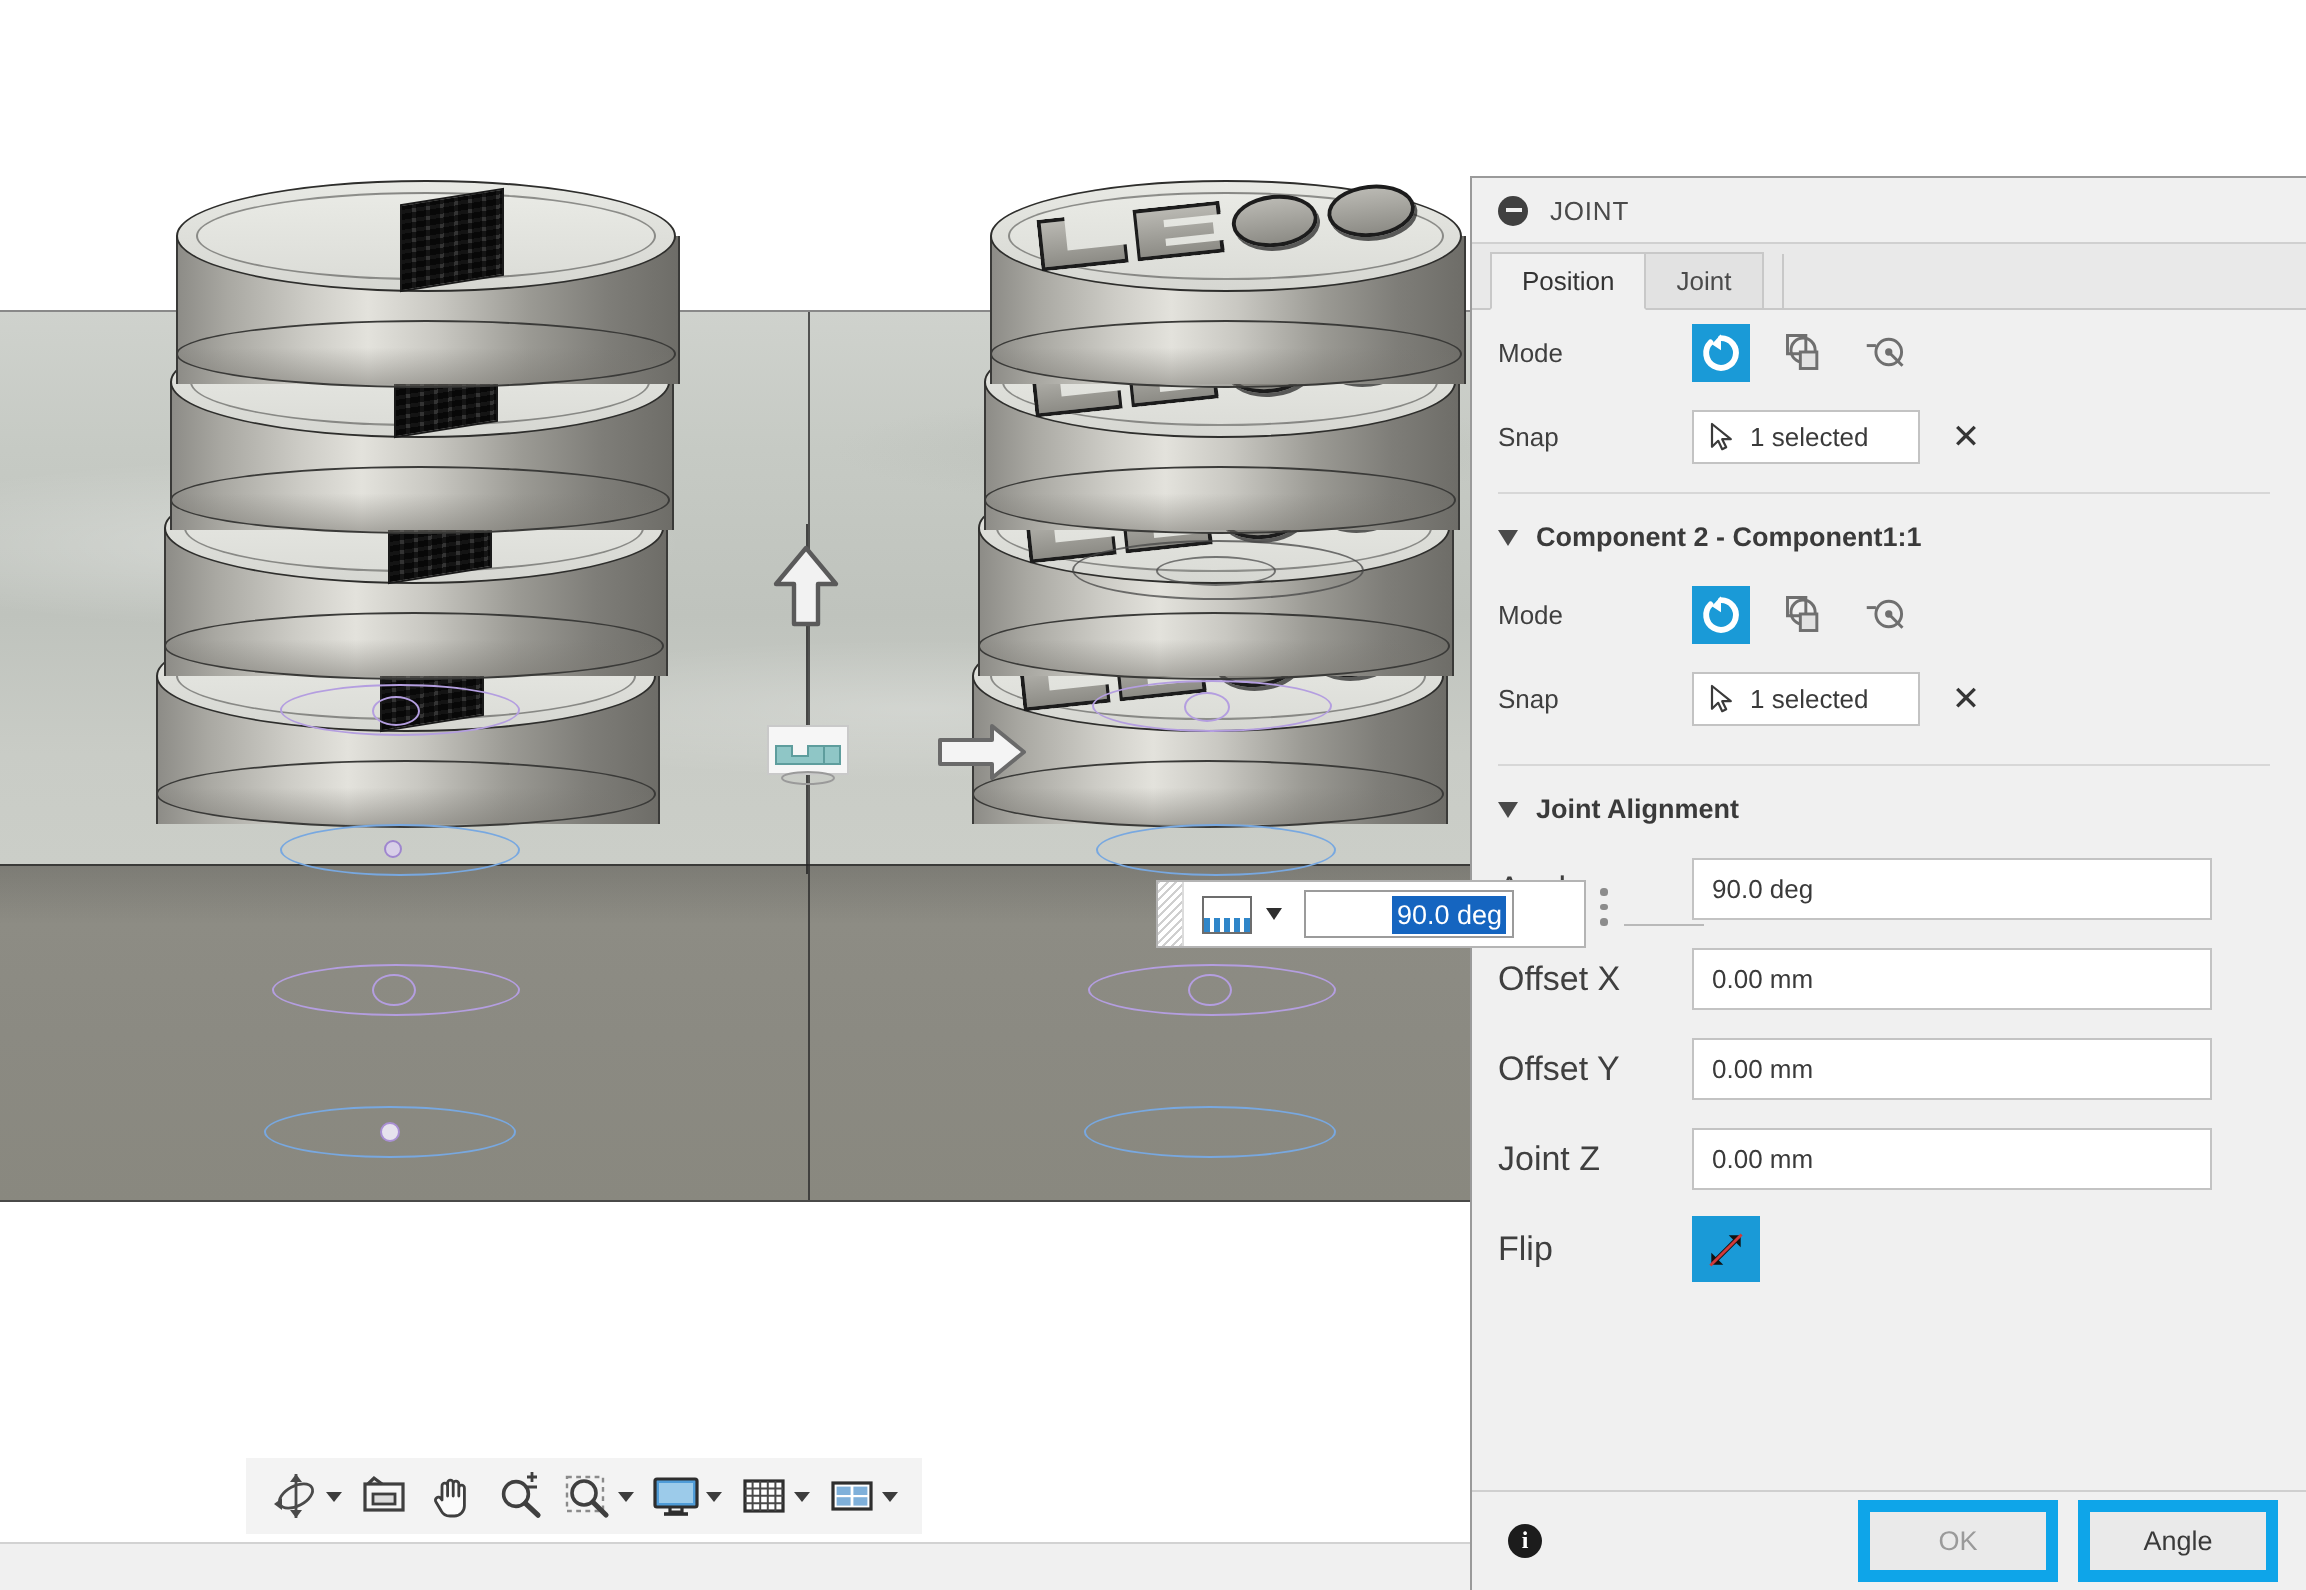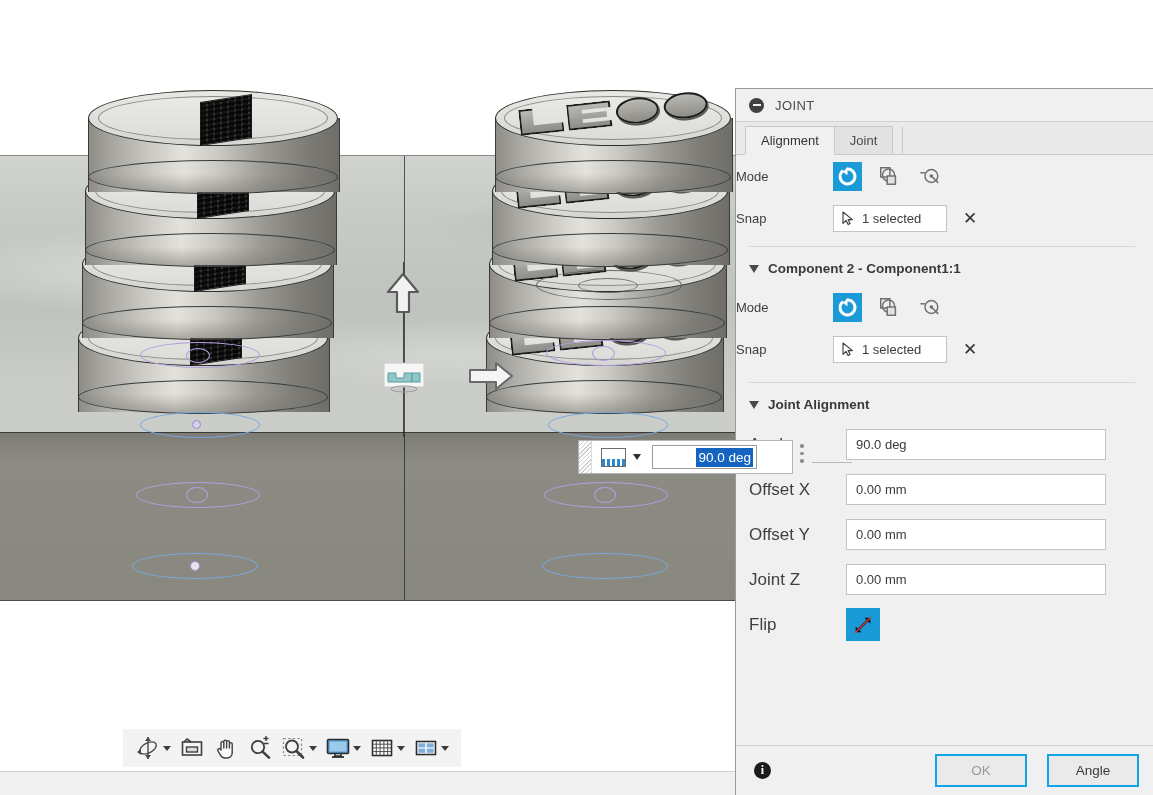--- a/index.html
+++ b/index.html
@@ -162,21 +162,21 @@
   .section-head{
     display:flex;align-items:center;gap:9px;padding:14px 0 10px 13px;
     font-weight:bold;font-size:13.5px;color:#3a3a3a;
   }
   .tri{
     width:0;height:0;border-left:5.5px solid transparent;border-right:5.5px solid transparent;
     border-top:8px solid #4a4a4a;
   }
   .divider{height:1px;background:#d7d7d7;margin:7px 18px 0 13px;}
 
-  .row{display:flex;align-items:center;min-height:42px;}
+  .row{display:flex;align-items:center;min-height:42px;padding-left:13px;}
   .row .lbl{width:97px;font-size:13px;color:#3f3f3f;flex:none;}
   .mode-icons{display:flex;align-items:center;gap:12px;}
   .mode-btn{
     width:29px;height:29px;display:flex;align-items:center;justify-content:center;
     background:transparent;
   }
   .mode-btn.sel{background:#1a9ad7;}
 
   .sel-box{
     width:114px;height:27px;background:#ffffff;border:1px solid #c3c3c3;
@@ -201,22 +201,22 @@
     border-top:1px solid #cfcfcf;background:#f0f0f0;
     display:flex;align-items:center;box-sizing:border-box;padding:0 14px 0 18px;
   }
   .info-ico{
     width:17px;height:17px;border-radius:50%;background:#1c1c1c;color:#fff;
     font-size:12px;font-weight:bold;display:flex;align-items:center;justify-content:center;
     font-family:"Liberation Serif",serif;
   }
   .footer-spacer{flex:1;}
   .fbtn{
-    width:88px;height:29px;border:2px solid #0ea5e9;background:#eaeaea;
-    display:flex;align-items:center;justify-content:center;font-size:13.5px;margin-left:20px;
+    width:88px;height:29px;border:6px solid #0ea5e9;background:#eaeaea;
+    display:flex;align-items:center;justify-content:center;font-size:13.5px;margin-left:10px;
   }
   .fbtn.ok{color:#9a9a9a;}
   .fbtn.cancel{color:#3a3a3a;}
 
   
   #pal-lstrip{
     position:absolute;left:735px;top:108px;width:9px;height:672px;
     background:#e6e6e6;border-right:1px solid #cccccc;
   }
 
@@ -488,21 +488,21 @@
 <div id="palette">
 
   <div id="pal-title">
     <span class="collapse-dot">
         <i></i>
       </span>
     <span class="txt">JOINT</span>
   </div>
 
   <div id="tabs">
-    <div class="tab-btn active">Alignment</div>
+    <div class="tab-btn active">Position</div>
     <div class="tab-btn">Joint</div>
     <div class="tab-filler"></div>
   </div>
 
   <div id="pal-body">
 
 
     <div class="row">
       <span class="lbl">Mode</span>
       <div class="mode-icons">

